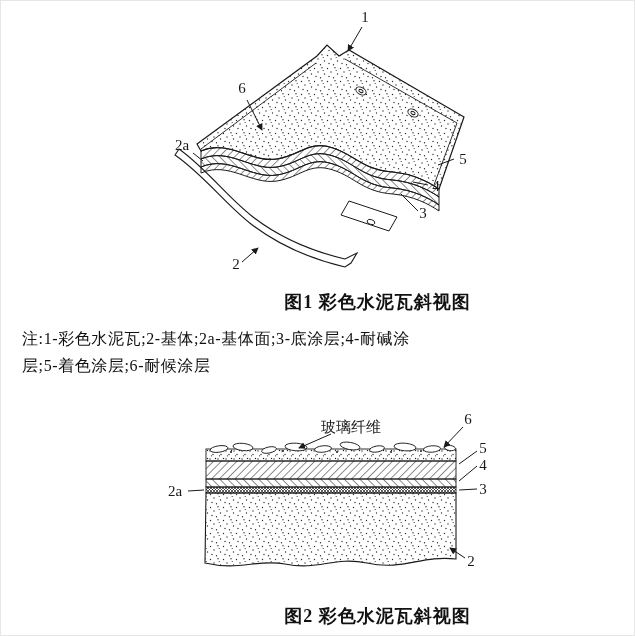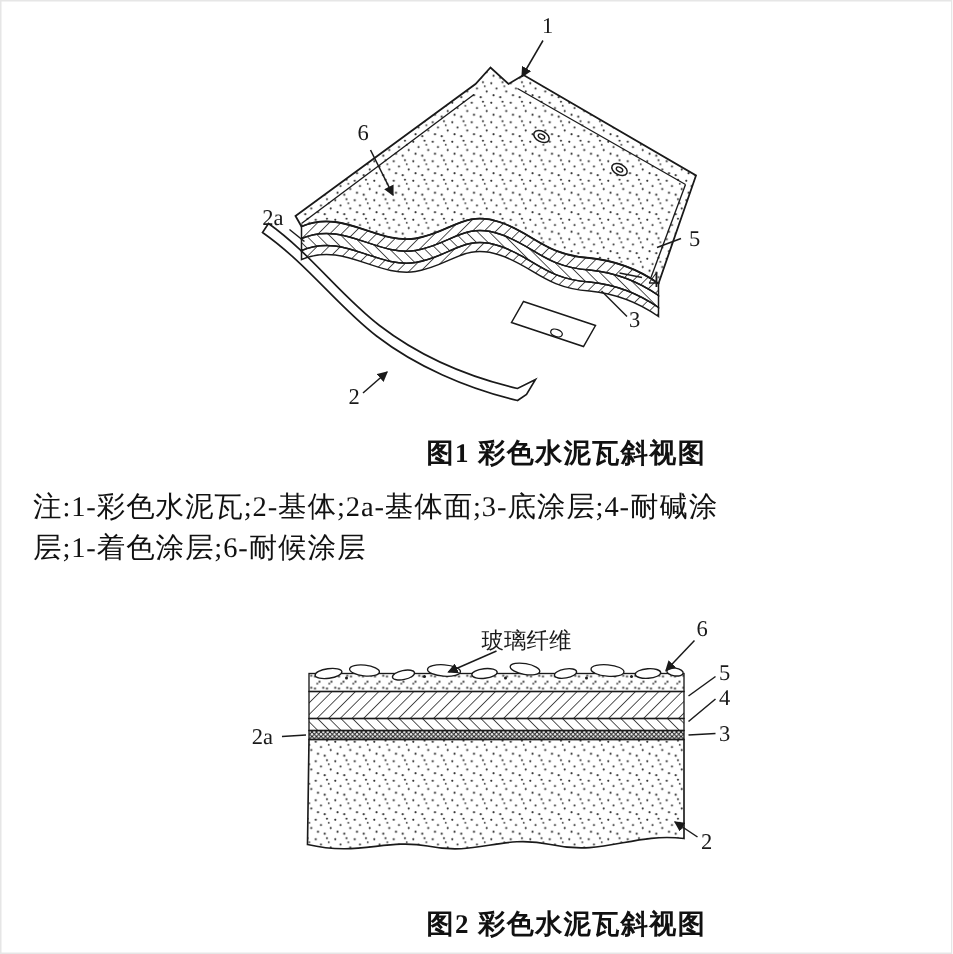--- a/index.html
+++ b/index.html
@@ -16,21 +16,21 @@
     font-size:15px;fill:#1a1a1a;
   }
   .caption{
     position:absolute;left:16px;width:100%;text-align:center;
     font-weight:bold;font-size:18px;letter-spacing:1px;color:#111;padding-left:44px;
   }
   #caption1{top:289px;}
   #caption2{top:603px;}
   .note{
     position:absolute;left:21px;top:324px;width:598px;
-    font-size:19px;line-height:27px;letter-spacing:0.6px;color:#111;
+    font-size:16px;line-height:27px;letter-spacing:0.6px;color:#111;
   }
   .leader{stroke:#1a1a1a;stroke-width:1;fill:none;}
   .ink{stroke:#1a1a1a;fill:none;}
 </style>
 </head>
 <body>
 
 <div class="page">
 
   <svg id="fig1" class="fig" width="635" height="290" viewBox="0 0 635 290">
@@ -102,21 +102,21 @@
     <text x="462" y="163" text-anchor="middle">5</text>
     <text x="435" y="190" text-anchor="middle">4</text>
     <text x="422" y="217" text-anchor="middle">3</text>
     <text x="235" y="268" text-anchor="middle">2</text>
   </svg>
 
   <div class="caption" id="caption1">图1 彩色水泥瓦斜视图</div>
 
   <div class="note">
     <div>注:1-彩色水泥瓦;2-基体;2a-基体面;3-底涂层;4-耐碱涂</div>
-    <div>层;1-着色涂层;6-耐候涂层</div>
+    <div>层;5-着色涂层;6-耐候涂层</div>
   </div>
 
   <svg id="fig2" class="fig" width="635" height="185" viewBox="0 0 635 185">
 
     <path d="M 205 92 L 455 92 L 455 158 C 420 154 402 170 366 162 C 332 155 318 170 284 163 C 256 158 238 170 204 162 Z" fill="url(#stipple)" stroke="#1a1a1a" stroke-width="1.1"></path>
 
     <rect x="205" y="86" width="250" height="6" fill="url(#dense)" stroke="#1a1a1a" stroke-width="0.9"></rect>
     <rect x="205" y="78" width="250" height="8" fill="url(#hatchBk)" stroke="#1a1a1a" stroke-width="0.9"></rect>
     <rect x="205" y="60" width="250" height="18" fill="url(#hatchF)" stroke="#1a1a1a" stroke-width="0.9"></rect>
     <rect x="205" y="48" width="250" height="12" fill="url(#stipple2)" stroke="#1a1a1a" stroke-width="0.9"></rect>

